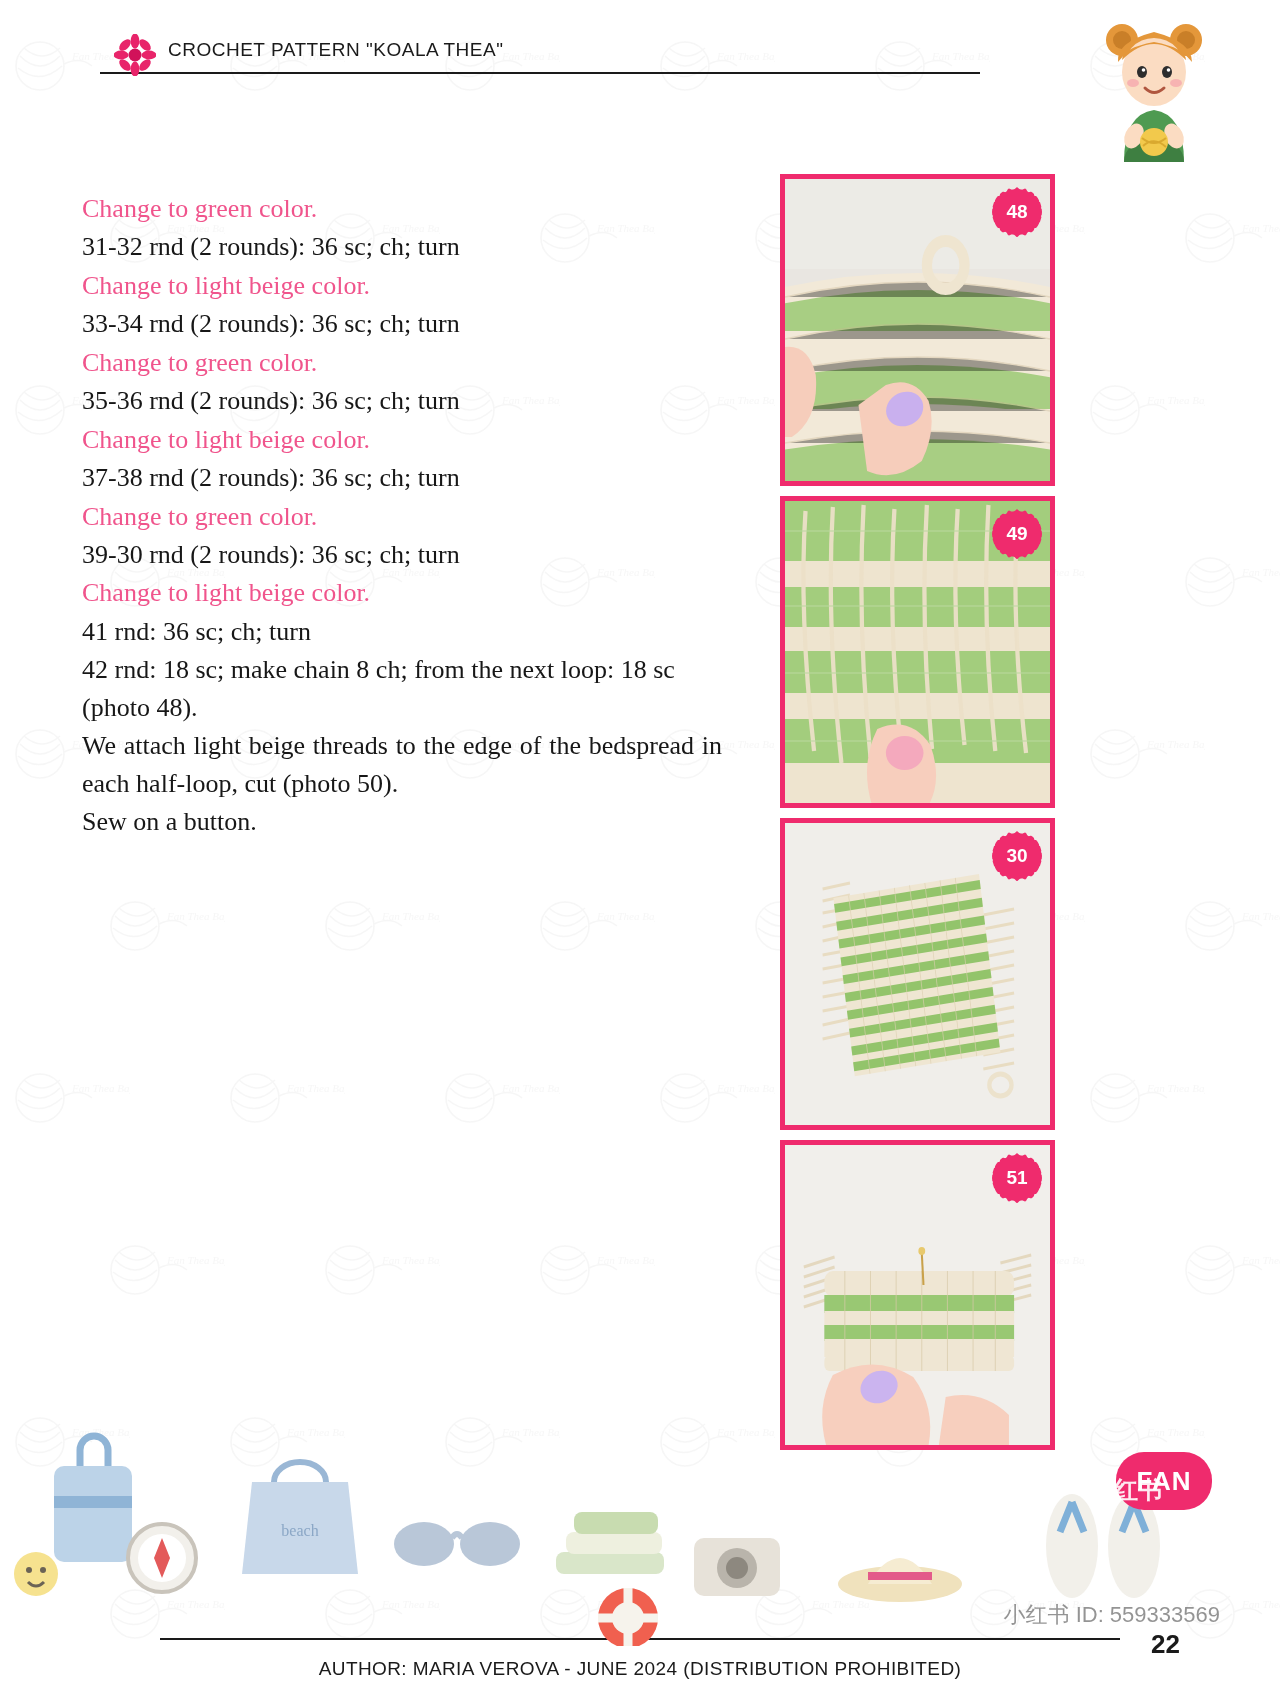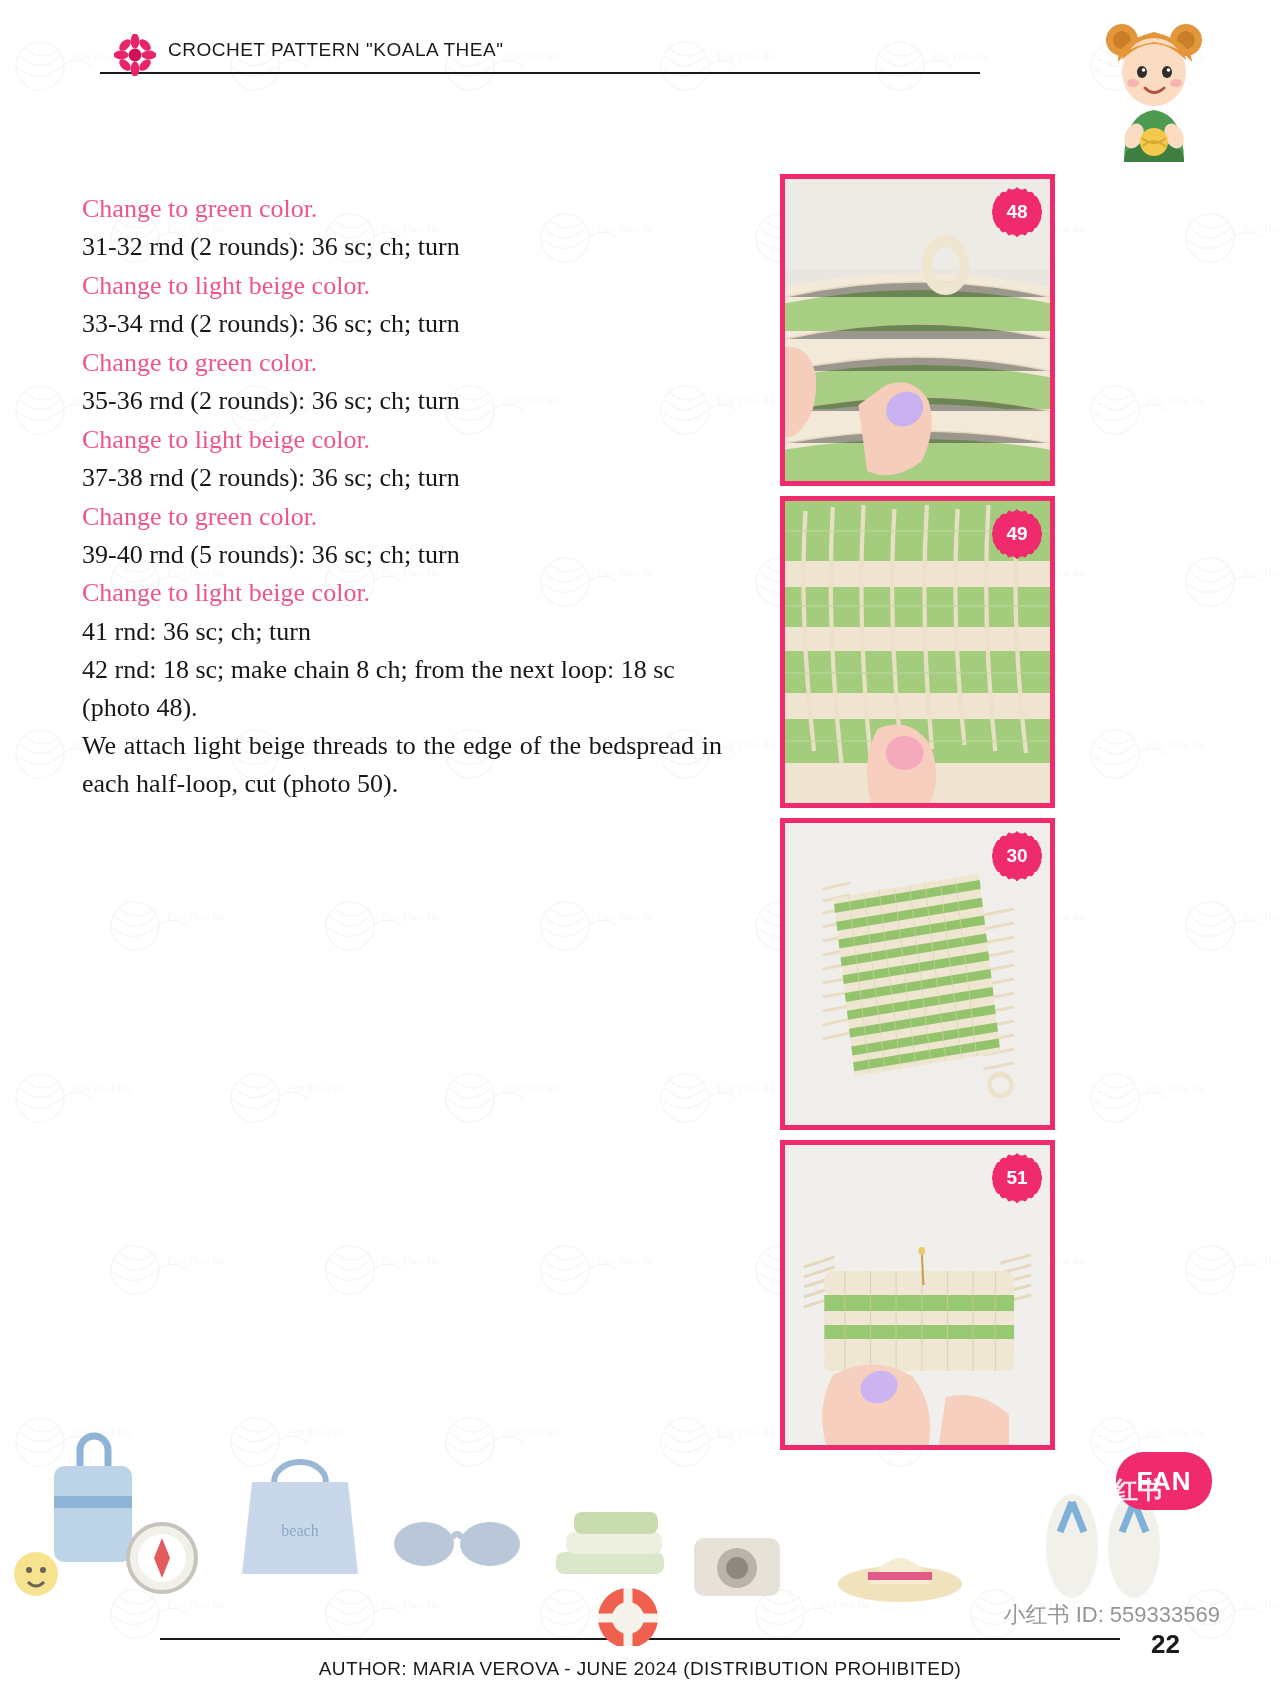--- a/index.html
+++ b/index.html
@@ -776,25 +776,26 @@
   <div class="instructions" id="instructions">
       <p class="line pink">Change to green color.</p>
       <p class="line">31-32 rnd (2 rounds): 36 sc; ch; turn</p>
       <p class="line pink">Change to light beige color.</p>
       <p class="line">33-34 rnd (2 rounds): 36 sc; ch; turn</p>
       <p class="line pink">Change to green color.</p>
       <p class="line">35-36 rnd (2 rounds): 36 sc; ch; turn</p>
       <p class="line pink">Change to light beige color.</p>
       <p class="line">37-38 rnd (2 rounds): 36 sc; ch; turn</p>
       <p class="line pink">Change to green color.</p>
-      <p class="line">39-40 rnd (5 rounds): 36 sc; ch; turn</p>
+      <p class="line">39-30 rnd (2 rounds): 36 sc; ch; turn</p>
       <p class="line pink">Change to light beige color.</p>
       <p class="line">41 rnd: 36 sc; ch; turn</p>
       <p class="line">42 rnd: 18 sc; make chain 8 ch; from the next loop: 18 sc (photo 48).</p>
       <p class="line justify">We attach light beige threads to the edge of the bedspread in each half-loop, cut (photo 50).</p>
+      <p class="line">Sew on a button.</p>
     </div>
 
   <div class="photos">
 
     <div class="photo p48">
       <svg class="art" viewBox="0 0 310 302" preserveAspectRatio="none">
         <rect width="310" height="302" fill="#e9e6e1"></rect>
         <rect y="0" width="310" height="90" fill="#ecebe6"></rect>
 
         <path d="M-10 110 Q155 78 320 110 L320 302 L-10 302 Z" fill="#f2e9d8"></path>

